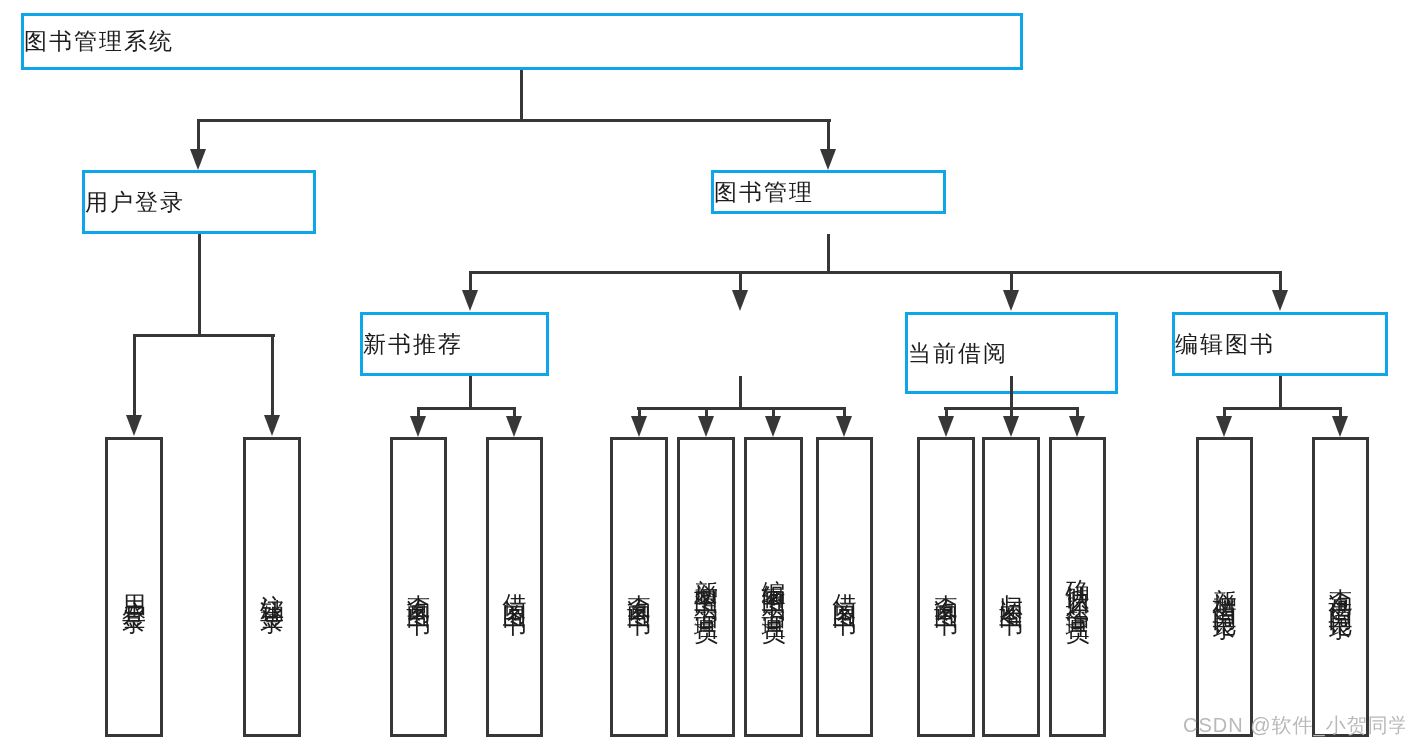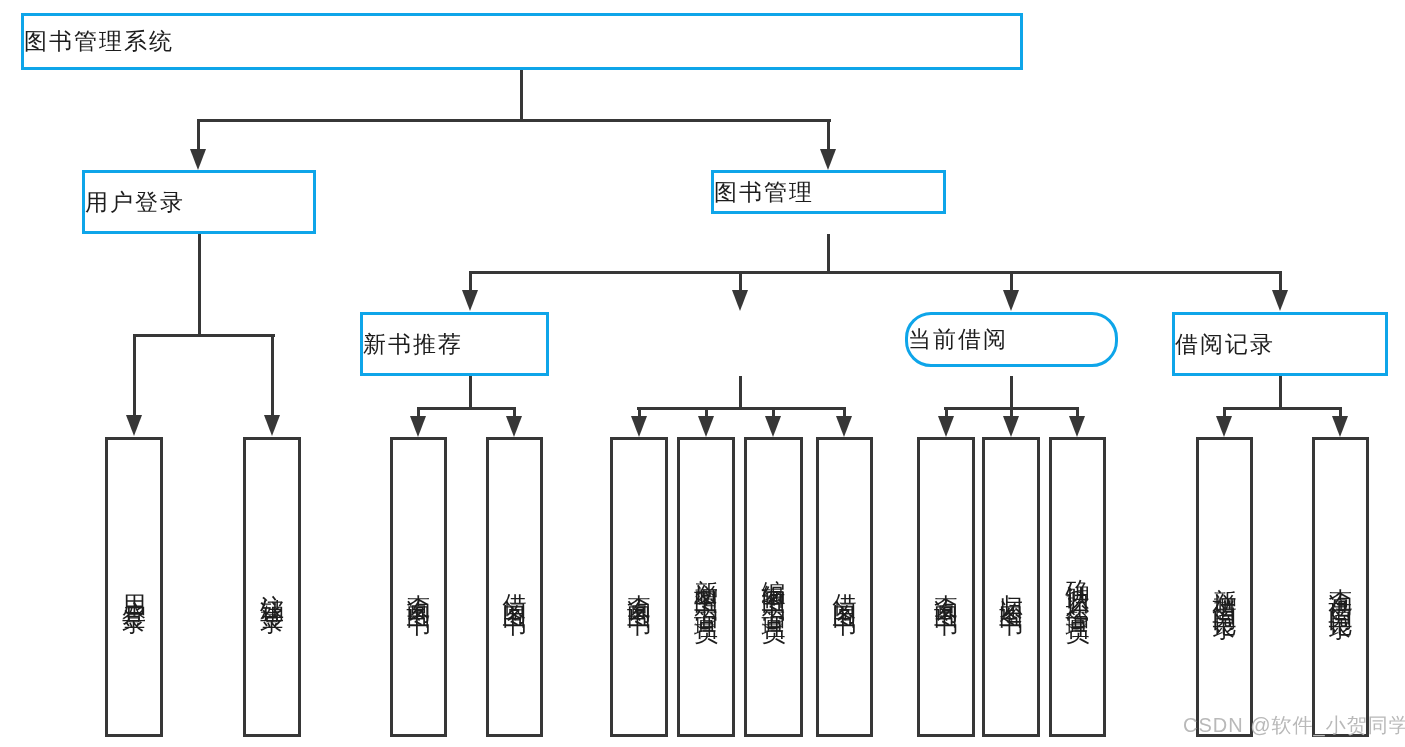--- a/index.html
+++ b/index.html
@@ -75,25 +75,25 @@
   <div class="vl" style="left:739px;top:271px;width:3px;height:20px;"></div>
   <div class="head" style="left:732px;top:290px;"></div>
   <div class="vl" style="left:1010px;top:271px;width:3px;height:20px;"></div>
   <div class="head" style="left:1003px;top:290px;"></div>
   <div class="vl" style="left:1279px;top:271px;width:3px;height:20px;"></div>
   <div class="head" style="left:1272px;top:290px;"></div>
 
   <div class="box" style="left:360px;top:312px;width:189px;height:64px;">
     <span>新书推荐</span>
   </div>
-  <div class="box" style="left:905px;top:312px;width:213px;height:55px;border-radius:26px;">
+  <div class="box" style="left:905px;top:312px;width:213px;height:82px;">
     <span>当前借阅</span>
   </div>
   <div class="box" style="left:1172px;top:312px;width:216px;height:64px;">
-    <span>借阅记录</span>
+    <span>编辑图书</span>
   </div>
 
   <div class="vl" style="left:469px;top:376px;width:3px;height:32px;"></div>
   <div class="hl" style="left:417px;top:407px;width:99px;height:3px;"></div>
   <div class="vl" style="left:417px;top:407px;width:3px;height:9px;"></div>
   <div class="head" style="left:410px;top:416px;"></div>
   <div class="vl" style="left:513px;top:407px;width:3px;height:9px;"></div>
   <div class="head" style="left:506px;top:416px;"></div>
 
   <div class="vl" style="left:739px;top:376px;width:3px;height:32px;"></div>

